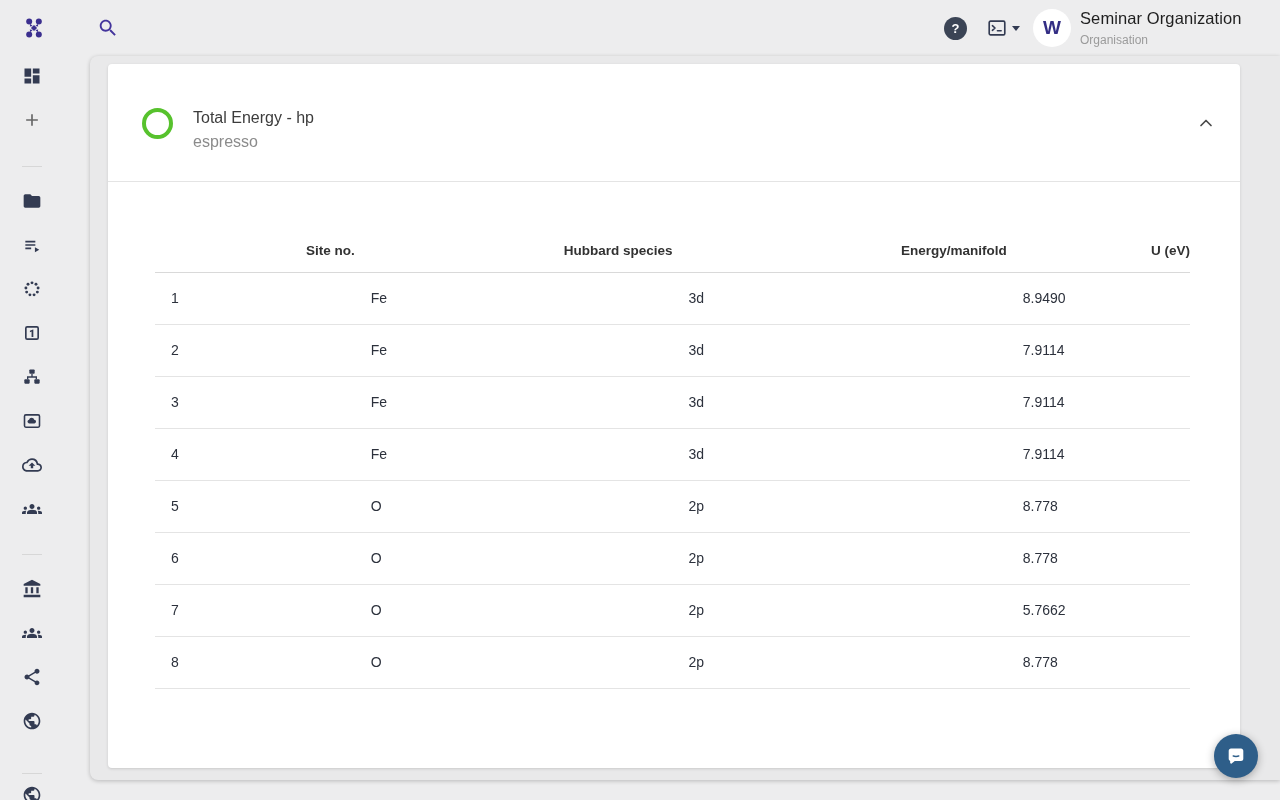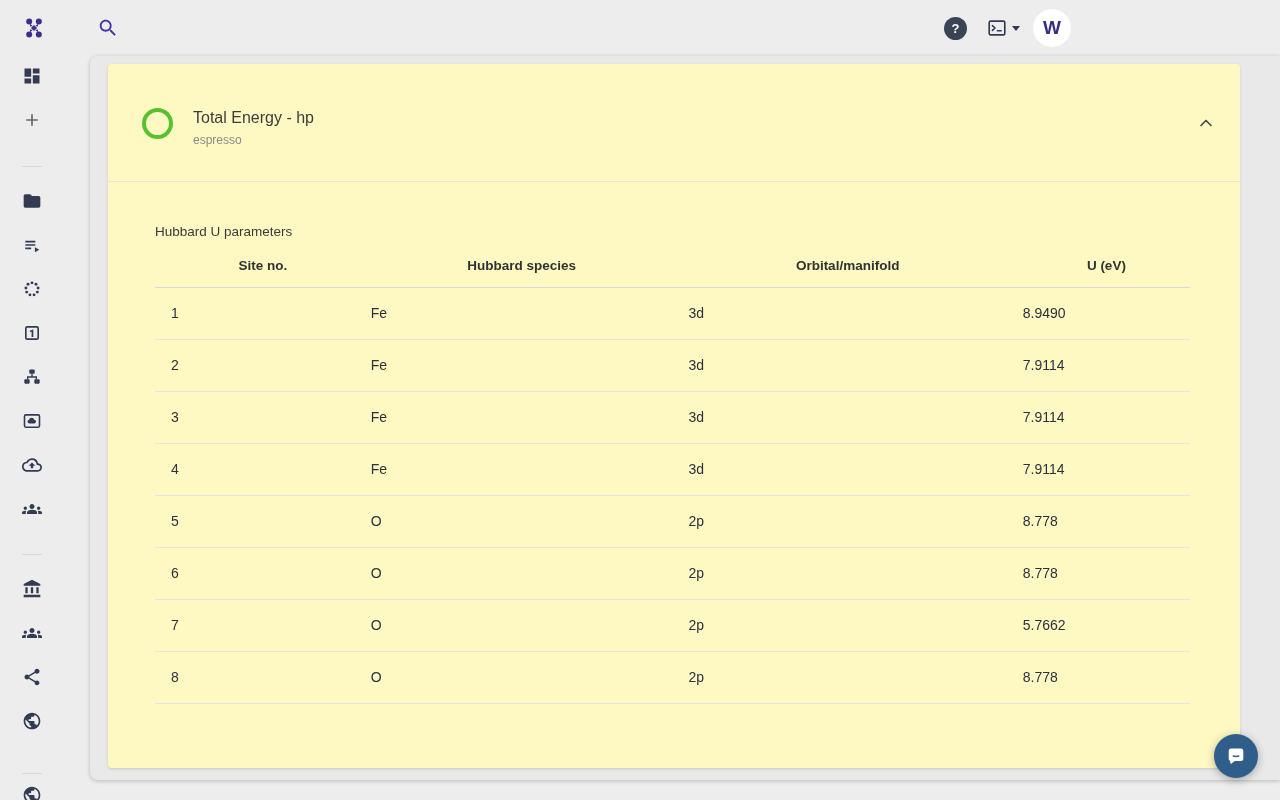--- a/index.html
+++ b/index.html
@@ -38,37 +38,37 @@
   .rail-icon svg { width:100%; height:100%; display:block; }
   .rail-divider { position:absolute; left:22px; width:20px; height:1px; background:#d7d7d7; }
 
   
   .panel {
     position:absolute; left:90px; top:56px; width:1190px; height:724px;
     background:#e9e9ea; border-radius:8px 0 0 8px; box-shadow:0 1px 4px rgba(0,0,0,.22);
   }
   .card {
     position:absolute; left:18px; top:8px; width:1132px; height:704px;
-    background:#fef9c3; border-radius:4px; box-shadow:0 1px 3px rgba(0,0,0,.14);
+    background:#ffffff; border-radius:4px; box-shadow:0 1px 3px rgba(0,0,0,.14);
   }
   .card-header { position:relative; height:118px; border-bottom:1px solid #e4e4e4; }
   .status-ring {
     position:absolute; left:34px; top:44px; width:31px; height:31px;
     border:4px solid #57c22d; border-radius:50%;
   }
   .header-text { position:absolute; left:85px; top:45px; }
   .card-title { font-size:16px; color:#3c3c3c; }
-  .card-sub { font-size:12px; color:#8b8b8b; margin-top:6px; }
+  .card-sub { font-size:16px; color:#8b8b8b; margin-top:6px; }
   .collapse-btn { position:absolute; right:22px; top:47px; width:24px; height:24px; cursor:pointer; color:#4a4a4a; }
 
   .card-body { padding:42px 50px 0 47px; }
   .section-title { font-size:13.5px; color:#3a3a3a; }
   table.params { width:100%; border-collapse:collapse; table-layout:fixed; margin-top:6px; }
   table.params th {
-    text-align:center; font-weight:bold; font-size:13.5px; color:#323232;
+    text-align:right; font-weight:bold; font-size:13.5px; color:#323232;
     height:42px; padding:0 0 0 16px; border-bottom:1px solid #d9d9d9; vertical-align:middle;
   }
   table.params td {
     font-size:14px; color:#2c313c; height:52px; padding:0 0 0 16px;
     border-bottom:1px solid #e4e4e4; vertical-align:middle;
   }
 
   
   .chat-fab {
     position:absolute; left:1214px; top:734px; width:44px; height:44px; border-radius:50%;
@@ -104,20 +104,24 @@
     <svg viewBox="0 0 24 24" fill="none" stroke="currentColor" stroke-width="1.8">
       <rect x="3.5" y="4.5" width="17" height="15" rx="1.5"></rect>
       <path d="M7 9.5l2.8 2.5L7 14.5" stroke-linecap="round" stroke-linejoin="round"></path>
       <path d="M12.5 15h4" stroke-linecap="round"></path>
     </svg>
   </span>
   <span class="terminal-caret"></span>
   <div class="avatar">
     <span>W</span>
   </div>
+  <div class="org-block">
+    <div class="org-name">Seminar Organization</div>
+    <div class="org-sub">Organisation</div>
+  </div>
 </div>
 
 <div class="rail" id="rail">
     <span class="rail-icon" style="top: 10px;">
       <svg viewBox="0 0 24 24" fill="currentColor">
         <path d="M3 13h8V3H3v10zm0 8h8v-6H3v6zm10 0h8V11h-8v10zm0-18v6h8V3h-8z"></path>
       </svg>
     </span>
     <span class="rail-icon muted" style="top: 54px;">
       <svg viewBox="0 0 24 24" fill="currentColor">
@@ -215,33 +219,32 @@
         <div class="card-title">Total Energy - hp</div>
         <div class="card-sub">espresso</div>
       </div>
       <span class="collapse-btn">
         <svg viewBox="0 0 24 24" fill="none" stroke="currentColor" stroke-width="1.7" stroke-linecap="round" stroke-linejoin="round">
           <path d="M7 14.5l5-5 5 5"></path>
         </svg>
       </span>
     </div>
     <div class="card-body">
-      <div class="section-title">Hubbard U parameters</div>
       <table class="params">
         <colgroup>
           <col style="width:19.3%">
             <col style="width:30.7%">
             <col style="width:32.3%">
             <col>
         </colgroup>
         <thead>
           <tr>
             <th>Site no.</th>
             <th>Hubbard species</th>
-            <th>Orbital/manifold</th>
+            <th>Energy/manifold</th>
             <th>U (eV)</th>
           </tr>
         </thead>
         <tbody id="table-body">
             <tr>
               <td>1</td>
               <td>Fe</td>
               <td>3d</td>
               <td>8.9490</td>
             </tr>

